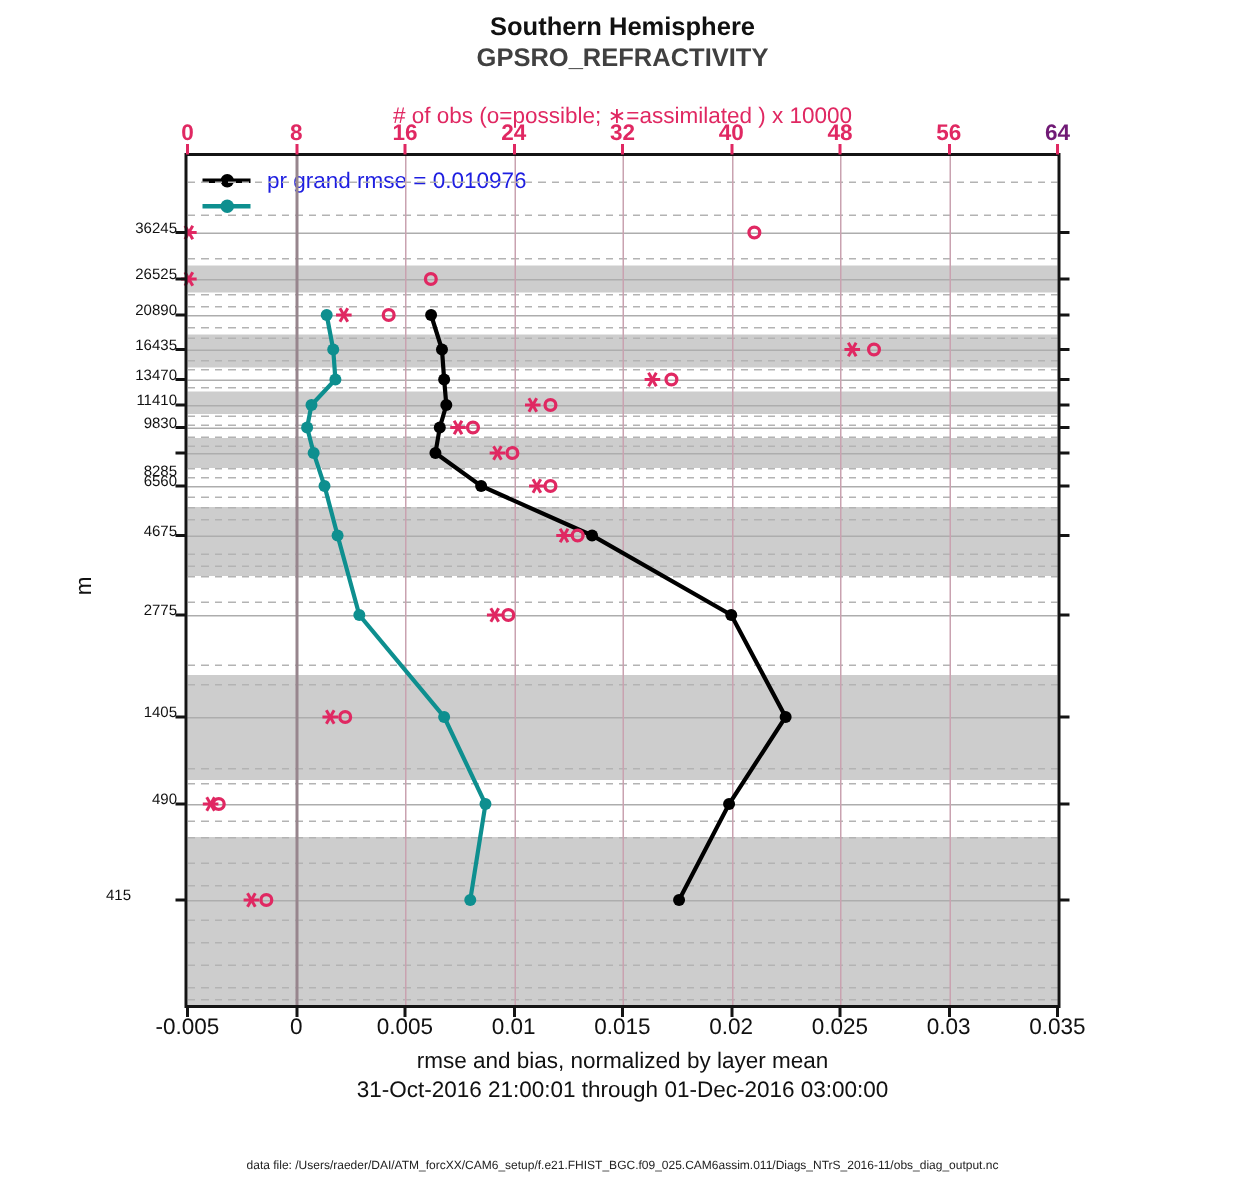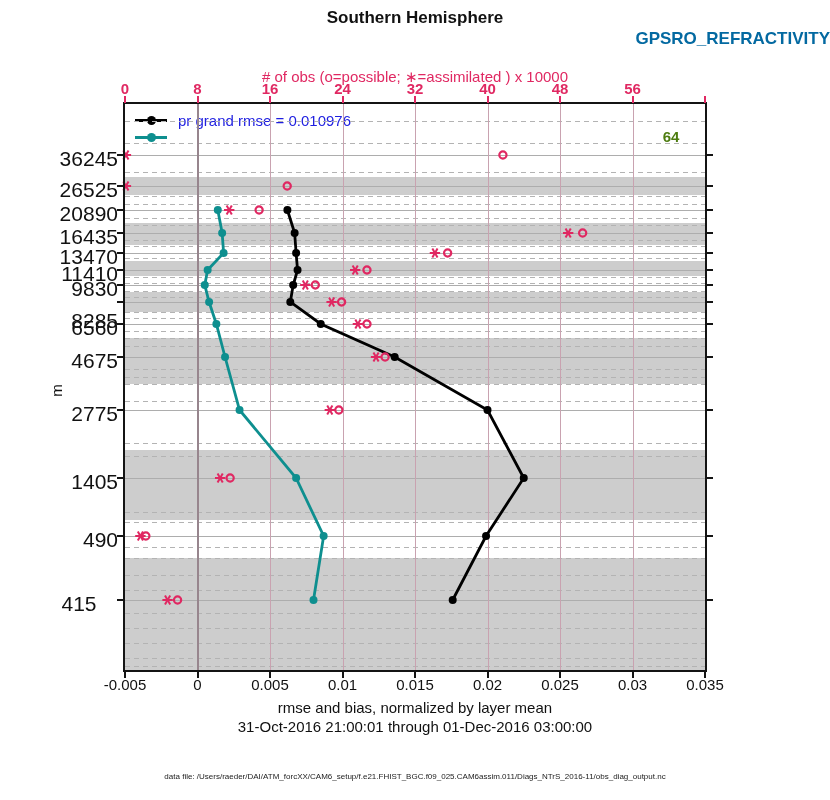--- a/index.html
+++ b/index.html
@@ -1,20 +1,20 @@
 <!DOCTYPE html>
 <html><head>
 <meta charset="utf-8">
 <style>
   html,body { margin:0; padding:0; background:#ffffff; }
   body { width:830px; height:800px; font-family:"Liberation Sans", sans-serif; }
   .fig { position:relative; width:830px; height:800px; background:#fff; overflow:hidden; }
 
   .title1 { position:absolute; left:0; width:830px; top:8;  top:8px;  text-align:center; font-size:17px; font-weight:bold; color:#111; }
-  .title2 { position:absolute; left:0; width:830px; top:29px; text-align:right; font-size:17px; font-weight:bold; color:#0369a1; }
+  .title2 { position:absolute; left:0; width:830px; top:29px; text-align:center; font-size:17px; font-weight:bold; color:#404040; }
   .toplabel { position:absolute; left:0; width:830px; top:68px; text-align:center; font-size:15px; font-weight:normal; }
 
   .xlabel { position:absolute; left:0; width:830px; top:699px; text-align:center; font-size:15px; color:#111; }
   .daterange { position:absolute; left:0; width:830px; top:718px; text-align:center; font-size:15px; color:#111; }
   .footer { position:absolute; left:0; width:830px; top:772px; text-align:center; font-size:8px; color:#222; }
 
   .ylabel { position:absolute; left:50px; top:382px; font-size:15px; color:#111; transform:rotate(-90deg); transform-origin:center; }
 
   .plot { position:absolute; left:125px; top:104px; width:580px; height:566px; }
   .plotborder { position:absolute; left:123px; top:102px; width:584px; height:570px;
@@ -27,21 +27,21 @@
   .vgrid { position:absolute; top:0; height:566px; width:1px; background:#c9a2b0; }
   .zeroline { position:absolute; top:0; height:566px; width:2px; background:#97858d; }
 
   .tick { position:absolute; background:#141414; }
   .tick.h { width:7px; height:2px; }
   .tick.v { width:2px; height:7px; }
   .tick.pink { background:#e02862; }
 
   .toptick-label { position:absolute; width:60px; top:80px; text-align:center; font-size:15px; font-weight:bold; }
   .bottick-label { position:absolute; width:70px; top:676px; text-align:center; font-size:15px; color:#111; }
-  .level-label { position:absolute; left:40px; width:78px; text-align:right; font-size:21px; color:#111; }
+  .level-label { position:absolute; left:40px; width:78px; text-align:right; font-size:10px; color:#111; }
 
   .legend { position:absolute; left:8px; top:8px; }
   .legend-row { position:relative; height:17px; width:300px; }
   .legend-line { position:absolute; left:2px; top:7px; width:32px; height:3px; }
   .legend-dot { position:absolute; left:14px; top:4px; width:9px; height:9px; border-radius:50%; }
   .legend-text { position:absolute; left:45px; top:0; font-size:15px; white-space:nowrap; }
 
   svg { position:absolute; left:0; top:0; overflow:visible; }
 </style>
 </head>
@@ -260,21 +260,21 @@
     <div class="toptick-label" style="left: 312.5px; color: rgb(224, 40, 98);">24</div>
     <div class="tick v pink" style="left: 414px; top: 96px;"></div>
     <div class="toptick-label" style="left: 385px; color: rgb(224, 40, 98);">32</div>
     <div class="tick v pink" style="left: 486.5px; top: 96px;"></div>
     <div class="toptick-label" style="left: 457.5px; color: rgb(224, 40, 98);">40</div>
     <div class="tick v pink" style="left: 559px; top: 96px;"></div>
     <div class="toptick-label" style="left: 530px; color: rgb(224, 40, 98);">48</div>
     <div class="tick v pink" style="left: 631.5px; top: 96px;"></div>
     <div class="toptick-label" style="left: 602.5px; color: rgb(224, 40, 98);">56</div>
     <div class="tick v pink" style="left: 704px; top: 96px;"></div>
-    <div class="toptick-label" style="left: 641px; color: #4d7c0f; margin-top: 48px;">64</div>
+    <div class="toptick-label" style="left: 675px; color: #701a75;">64</div>
     <div class="tick v" style="left: 124px; top: 671px;"></div>
     <div class="bottick-label" style="left: 90px;">-0.005</div>
     <div class="tick v" style="left: 196.5px; top: 671px;"></div>
     <div class="bottick-label" style="left: 162.5px;">0</div>
     <div class="tick v" style="left: 269px; top: 671px;"></div>
     <div class="bottick-label" style="left: 235px;">0.005</div>
     <div class="tick v" style="left: 341.5px; top: 671px;"></div>
     <div class="bottick-label" style="left: 307.5px;">0.01</div>
     <div class="tick v" style="left: 414px; top: 671px;"></div>
     <div class="bottick-label" style="left: 380px;">0.015</div>

